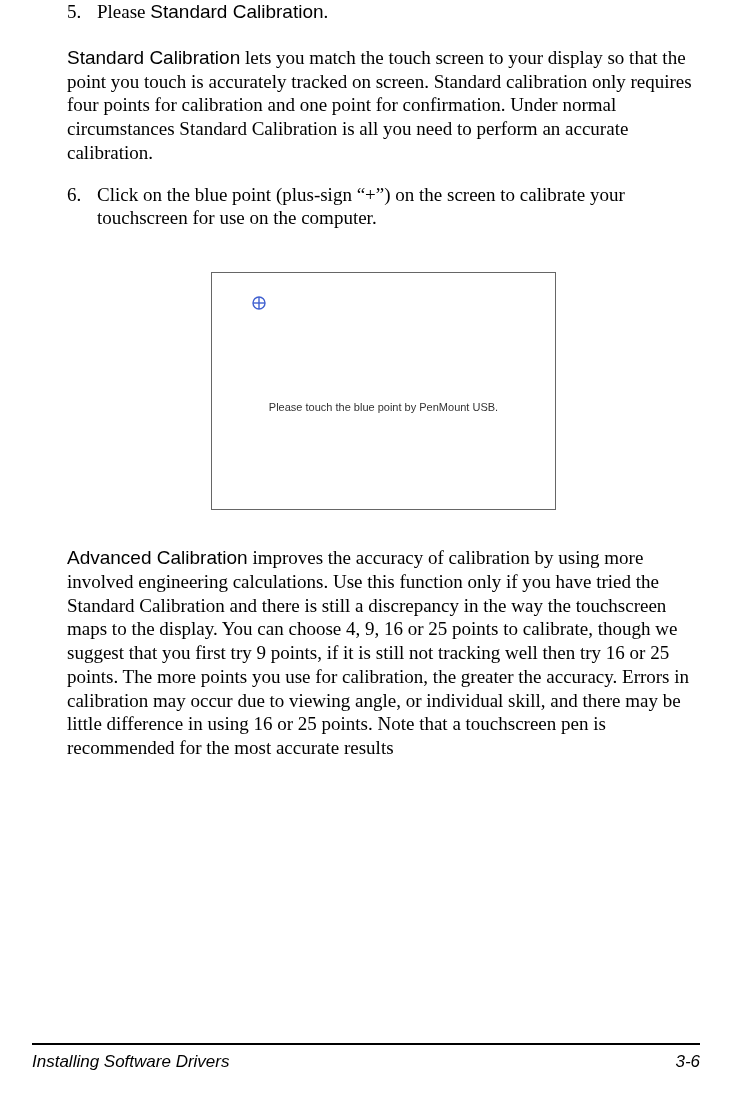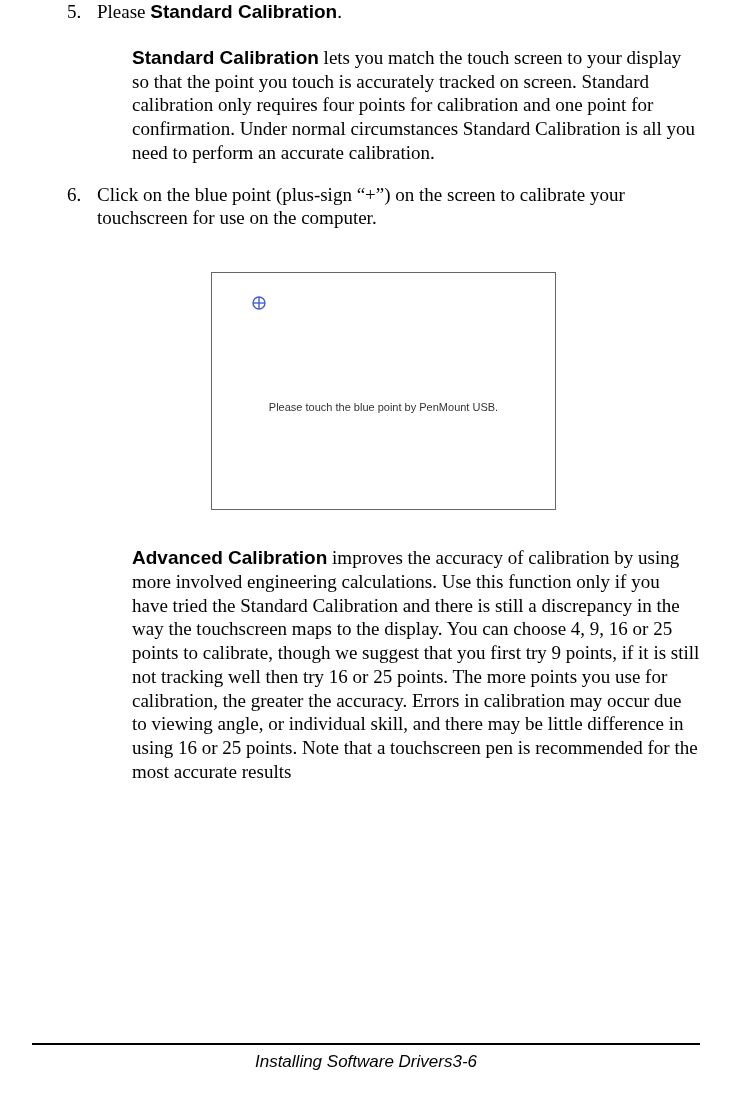--- a/index.html
+++ b/index.html
@@ -25,21 +25,20 @@
       min-width: 30px;
       flex-shrink: 0;
     }
     .list-body {
       flex: 1;
     }
     .list-body p {
       margin-bottom: 12px;
     }
     .indent-para {
-      margin-left: 65px;
       margin-right: 0;
       margin-bottom: 18px;
     }
     .figure {
       width: 345px;
       height: 238px;
       border: 1px solid #666;
       margin: 30px auto 36px auto;
       position: relative;
       background: #fff;
@@ -64,28 +63,28 @@
       white-space: nowrap;
     }
     .footer {
       position: absolute;
       bottom: 22px;
       left: 32px;
       right: 32px;
       border-top: 2px solid #000;
       padding-top: 6px;
       display: flex;
-      justify-content: center;
+      justify-content: space-between;
       font-family: Arial, Helvetica, sans-serif;
       font-style: italic;
       font-size: 17px;
     }
     .inline-bold {
       font-family: Arial, Helvetica, sans-serif;
-      font-weight: bold;
+      font-weight: normal;
     }
   </style>
 </head>
 <body>
 
 <div class="content">
   <div class="list-item">
     <div class="list-num">5.</div>
     <div class="list-body">
       <p>

